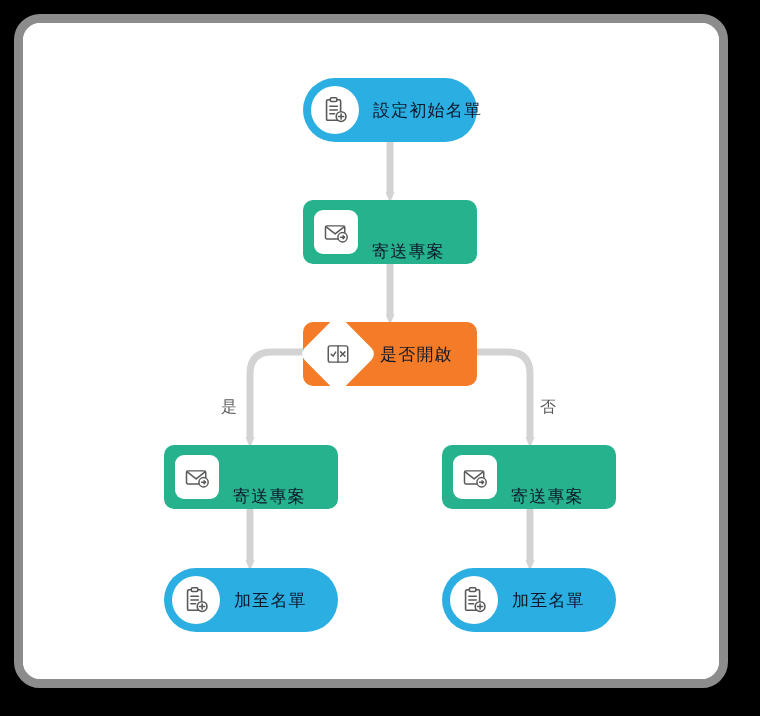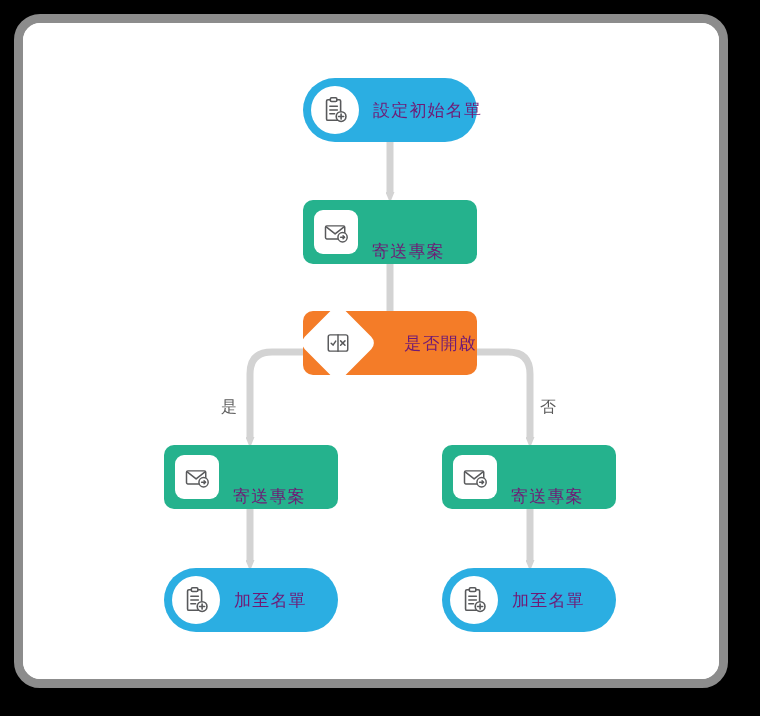--- a/index.html
+++ b/index.html
@@ -51,21 +51,21 @@
   
   .node {
     position: absolute;
     display: flex;
     align-items: center;
     box-sizing: border-box;
     z-index: 4;
   }
 
   .node-label {
-    color: #701a75;
+    color: #0f172a;
     font-size: 17px;
     letter-spacing: 1.2px;
     white-space: nowrap;
     line-height: 1;
   }
 
   
   .node.pill {
     border-radius: 999px;
     background: #2BAEE2;
@@ -194,21 +194,21 @@
           <rect x="4" y="9" width="22" height="15" rx="1.6"></rect>
           <path d="M4.8 10.2 L15 18.2 L25.2 10.2"></path>
           <circle cx="23.5" cy="22" r="5.3" fill="#ffffff"></circle>
           <path d="M21.3 22 H25.7"></path>
           <path d="M24.1 20.4 L25.7 22 L24.1 23.6"></path>
         </svg>
       </span>
       <span class="node-label">寄送專案</span>
     </div>
 
-    <div class="node decision" style="left:280px; top:288px; width:174px; height:64px;justify-content:space-between;">
+    <div class="node decision" style="left:280px; top:299px; width:174px; height:64px;">
       <span class="icon-wrap">
         <svg width="26" height="26" viewBox="0 0 32 32" fill="none" stroke="#58595b" stroke-width="1.8" stroke-linecap="round" stroke-linejoin="round">
           <rect x="4" y="6" width="24" height="20" rx="2.4"></rect>
           <line x1="16" y1="6" x2="16" y2="26"></line>
           <path d="M7.6 16.2 L9.9 18.6 L13.2 13.6"></path>
           <path d="M19.2 13.4 L24.6 18.8"></path>
           <path d="M24.6 13.4 L19.2 18.8"></path>
         </svg>
       </span>
       <span class="node-label">是否開啟</span>

